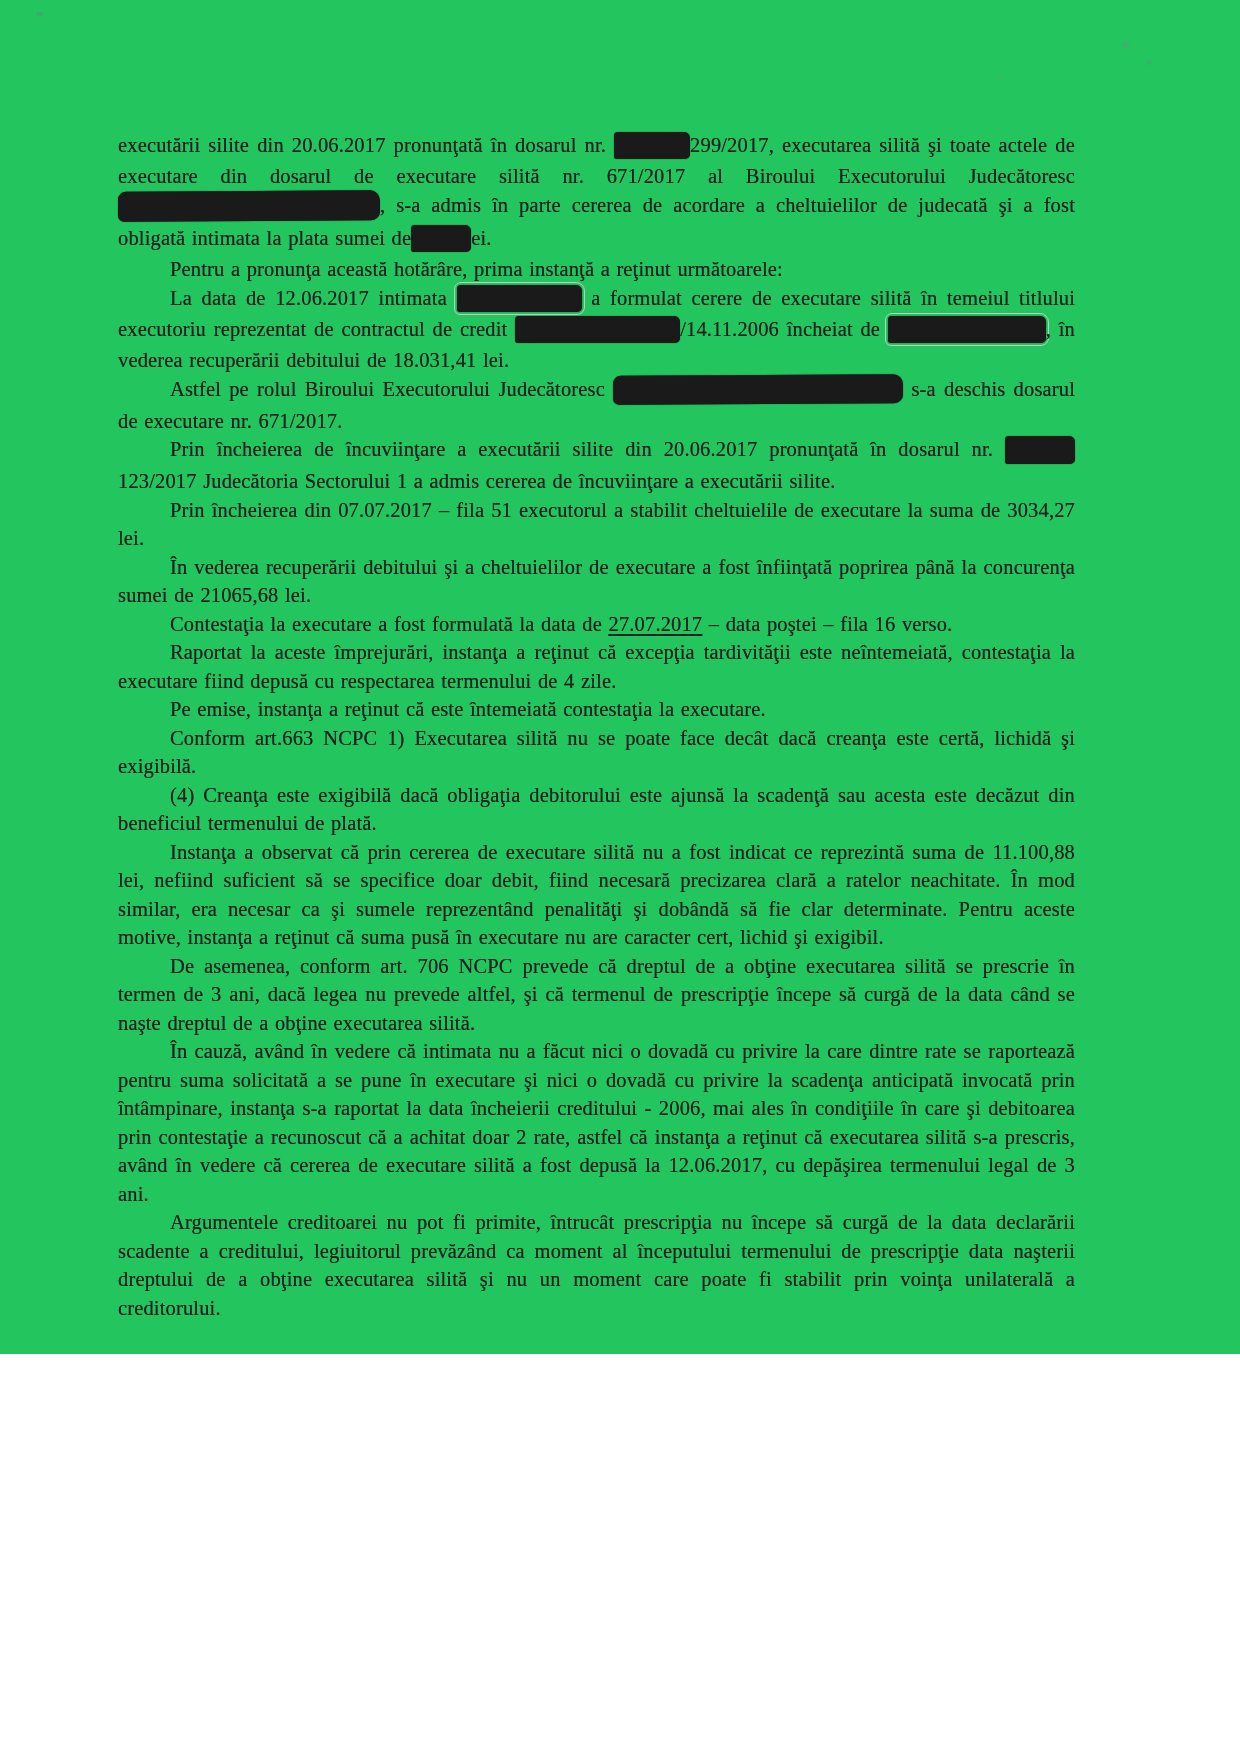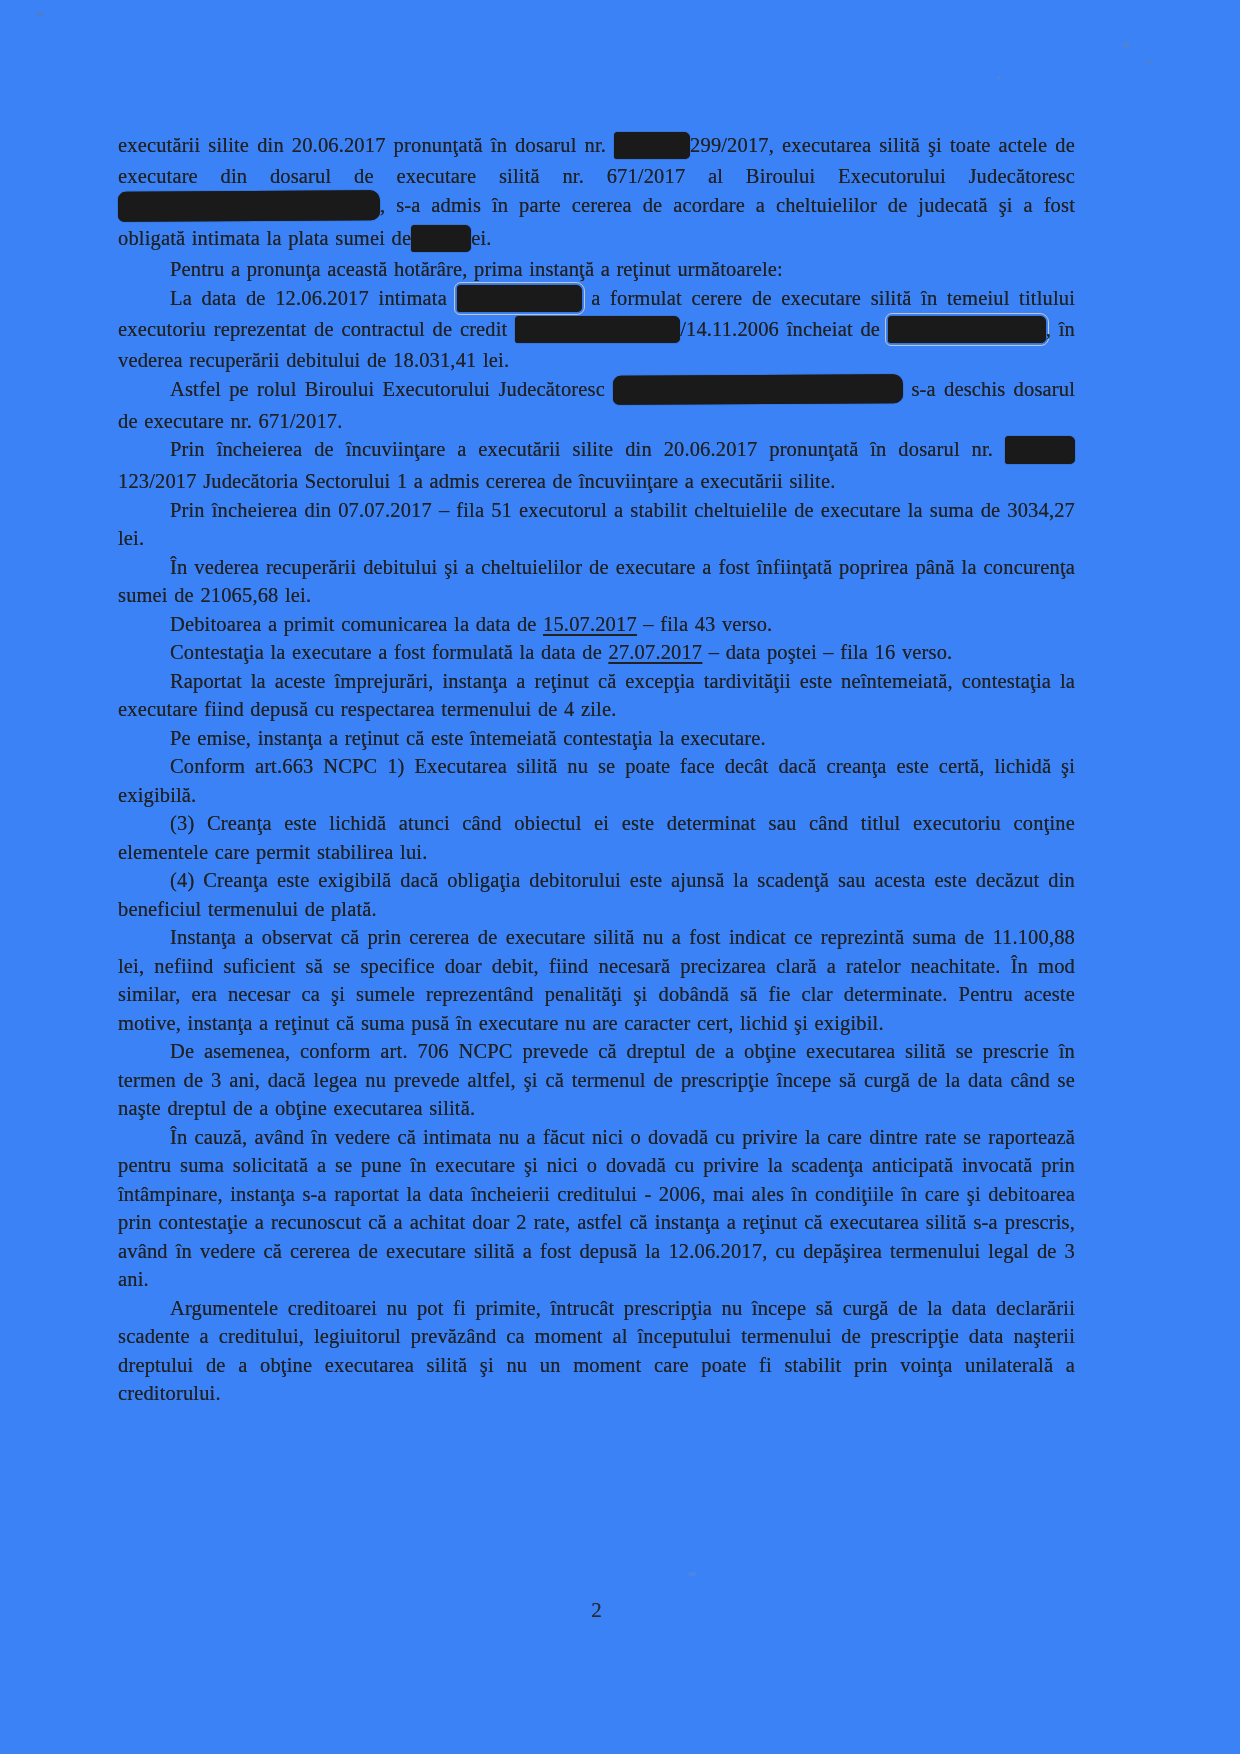--- a/index.html
+++ b/index.html
@@ -3,22 +3,22 @@
 <meta charset="utf-8">
 <style>
   html, body {
     margin: 0;
     padding: 0;
     background: #ffffff;
   }
   .page {
     position: relative;
     width: 1240px;
-    height: 1754px;
-    background: #3b82f6;
+    height: 1354px;
+    background: #22c55e;
     overflow: hidden;
     font-family: "Liberation Serif", "DejaVu Serif", serif;
   }
   .doc-body {
     position: absolute;
     left: 118px;
     top: 131px;
     width: 957px;
     font-size: 20.5px;
     line-height: 28.5px;
@@ -87,26 +87,24 @@
   <div class="speck s5"></div>
 
   <div class="doc-body">
       <p class="para"><span class="txt">executării silite din 20.06.2017 pronunţată în dosarul nr. </span><span class="redact" style="width: 76px; height: 27px;"></span><span class="txt">299/2017, executarea silită şi toate actele de executare din dosarul de executare silită nr. 671/2017 al Biroului Executorului Judecătoresc </span><span class="redact big" style="width: 262px; height: 30px;"></span><span class="txt">, s-a admis în parte cererea de acordare a cheltuielilor de judecată şi a fost obligată intimata la plata sumei de</span><span class="redact" style="width: 60px; height: 27px;"></span><span class="txt">ei.</span></p>
       <p class="para indent"><span class="txt">Pentru a pronunţa această hotărâre, prima instanţă a reţinut următoarele:</span></p>
       <p class="para indent"><span class="txt">La data de 12.06.2017 intimata </span><span class="redact boxed" style="width: 125px; height: 27px;"></span><span class="txt"> a formulat cerere de executare silită în temeiul titlului executoriu reprezentat de contractul de credit </span><span class="redact" style="width: 165px; height: 27px;"></span><span class="txt">/14.11.2006 încheiat de </span><span class="redact boxed" style="width: 158px; height: 27px;"></span><span class="txt">, în vederea recuperării debitului de 18.031,41 lei.</span></p>
       <p class="para indent"><span class="txt">Astfel pe rolul Biroului Executorului Judecătoresc </span><span class="redact big" style="width: 290px; height: 29px;"></span><span class="txt"> s-a deschis dosarul de executare nr. 671/2017.</span></p>
       <p class="para indent"><span class="txt">Prin încheierea de încuviinţare a executării silite din 20.06.2017 pronunţată în dosarul nr. </span><span class="redact" style="width: 70px; height: 28px;"></span><span class="txt">123/2017 Judecătoria Sectorului 1 a admis cererea de încuviinţare a executării silite.</span></p>
       <p class="para indent"><span class="txt">Prin încheierea din 07.07.2017 – fila 51 executorul a stabilit cheltuielile de executare la suma de 3034,27 lei.</span></p>
       <p class="para indent"><span class="txt">În vederea recuperării debitului şi a cheltuielilor de executare a fost înfiinţată poprirea până la concurenţa sumei de 21065,68 lei.</span></p>
-      <p class="para indent"><span class="txt">Debitoarea a primit comunicarea la data de </span><span class="underline">15.07.2017</span><span class="txt"> – fila 43 verso.</span></p>
       <p class="para indent"><span class="txt">Contestaţia la executare a fost formulată la data de </span><span class="underline">27.07.2017</span><span class="txt"> – data poştei – fila 16 verso.</span></p>
       <p class="para indent"><span class="txt">Raportat la aceste împrejurări, instanţa a reţinut că excepţia tardivităţii este neîntemeiată, contestaţia la executare fiind depusă cu respectarea termenului de 4 zile.</span></p>
       <p class="para indent"><span class="txt">Pe emise, instanţa a reţinut că este întemeiată contestaţia la executare.</span></p>
       <p class="para indent"><span class="txt">Conform art.663 NCPC 1) Executarea silită nu se poate face decât dacă creanţa este certă, lichidă şi exigibilă.</span></p>
-      <p class="para indent"><span class="txt">(3) Creanţa este lichidă atunci când obiectul ei este determinat sau când titlul executoriu conţine elementele care permit stabilirea lui.</span></p>
       <p class="para indent"><span class="txt">(4) Creanţa este exigibilă dacă obligaţia debitorului este ajunsă la scadenţă sau acesta este decăzut din beneficiul termenului de plată.</span></p>
       <p class="para indent"><span class="txt">Instanţa a observat că prin cererea de executare silită nu a fost indicat ce reprezintă suma de 11.100,88 lei, nefiind suficient să se specifice doar debit, fiind necesară precizarea clară a ratelor neachitate. În mod similar, era necesar ca şi sumele reprezentând penalităţi şi dobândă să fie clar determinate. Pentru aceste motive, instanţa a reţinut că suma pusă în executare nu are caracter cert, lichid şi exigibil.</span></p>
       <p class="para indent"><span class="txt">De asemenea, conform art. 706 NCPC prevede că dreptul de a obţine executarea silită se prescrie în termen de 3 ani, dacă legea nu prevede altfel, şi că termenul de prescripţie începe să curgă de la data când se naşte dreptul de a obţine executarea silită.</span></p>
       <p class="para indent"><span class="txt">În cauză, având în vedere că intimata nu a făcut nici o dovadă cu privire la care dintre rate se raportează pentru suma solicitată a se pune în executare şi nici o dovadă cu privire la scadenţa anticipată invocată prin întâmpinare, instanţa s-a raportat la data încheierii creditului - 2006, mai ales în condiţiile în care şi debitoarea prin contestaţie a recunoscut că a achitat doar 2 rate, astfel că instanţa a reţinut că executarea silită s-a prescris, având în vedere că cererea de executare silită a fost depusă la 12.06.2017, cu depăşirea termenului legal de 3 ani.</span></p>
       <p class="para indent"><span class="txt">Argumentele creditoarei nu pot fi primite, întrucât prescripţia nu începe să curgă de la data declarării scadente a creditului, legiuitorul prevăzând ca moment al începutului termenului de prescripţie data naşterii dreptului de a obţine executarea silită şi nu un moment care poate fi stabilit prin voinţa unilaterală a creditorului.</span></p>
     </div>
 
   <div class="page-number">2</div>
 </div>
 

